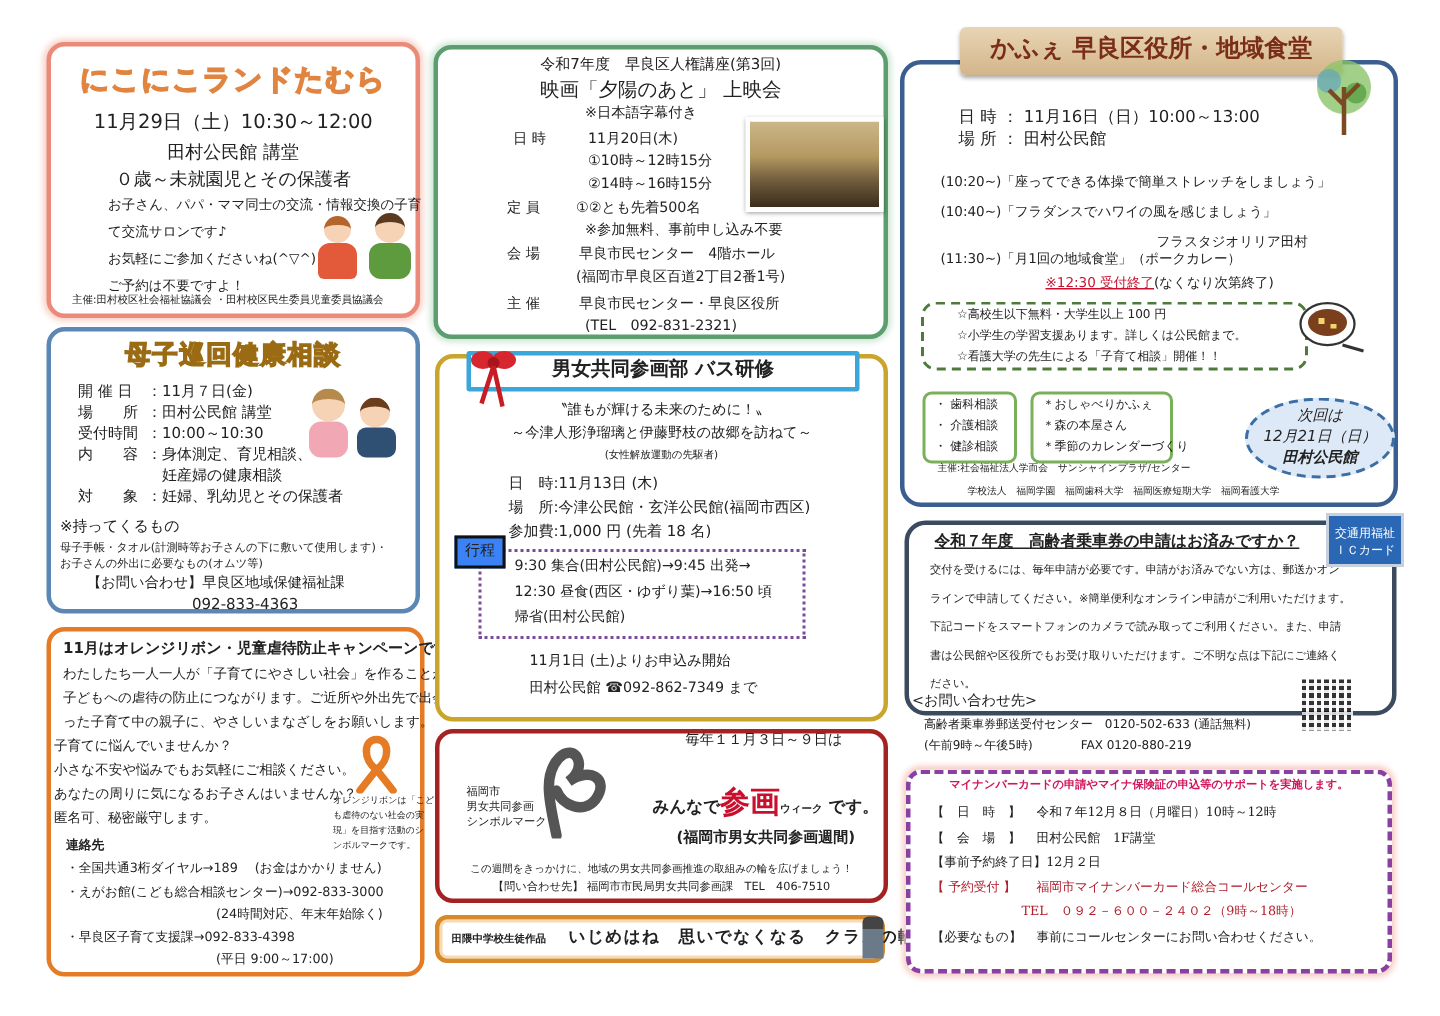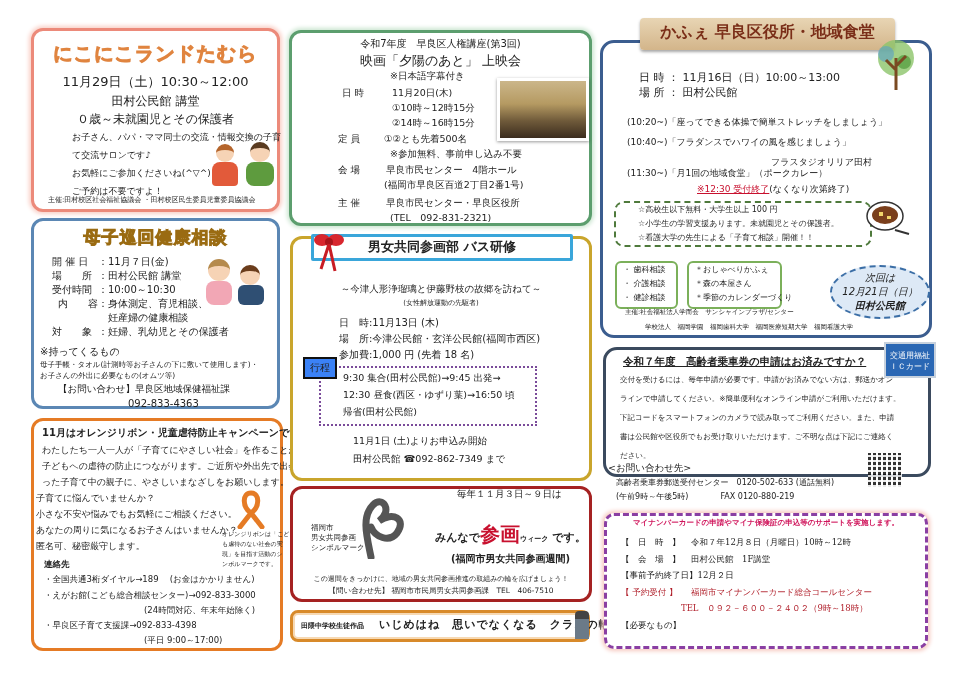--- a/index.html
+++ b/index.html
@@ -83,21 +83,21 @@
         <span>：11月７日(金)</span>
       </div>
     <div style="display:flex;white-space:nowrap;">
         <span style="width:46px;">場　　所</span>
         <span>：田村公民館 講堂</span>
       </div>
     <div style="display:flex;white-space:nowrap;">
         <span style="width:46px;">受付時間</span>
         <span>：10:00～10:30</span>
       </div>
-    <div style="display:flex;white-space:nowrap;text-align:right;">
+    <div style="display:flex;white-space:nowrap;">
         <span style="width:46px;">内　　容</span>
         <span>：身体測定、育児相談、</span>
       </div>
     <div style="display:flex;white-space:nowrap;">
         <span style="width:56px;"></span>
         <span>妊産婦の健康相談</span>
       </div>
     <div style="display:flex;white-space:nowrap;">
         <span style="width:46px;">対　　象</span>
         <span>：妊婦、乳幼児とその保護者</span>
@@ -164,20 +164,21 @@
 <div id="b5" class="box">
   <div class="abs head">
     <div class="t c" style="top:3px;font-size:13px;font-weight:bold;">男女共同参画部  バス研修</div>
   </div>
   <svg class="abs" style="left:20px;top:-8px;" width="32" height="42" viewBox="0 0 32 42">
     <ellipse cx="9" cy="9" rx="8" ry="6" fill="#d8262e"></ellipse>
     <ellipse cx="23" cy="9" rx="8" ry="6" fill="#d8262e"></ellipse>
     <circle cx="16" cy="11" r="4" fill="#a8141b"></circle>
     <path d="M16 13 L8 38 M16 13 L22 40" stroke="#c81c24" stroke-width="3"></path>
   </svg>
+  <div class="t c" style="top:30px;font-size:9.5px;">〝誰もが輝ける未来のために！〟</div>
   <div class="t c" style="top:45px;font-size:9.5px;">～今津人形浄瑠璃と伊藤野枝の故郷を訪ねて～</div>
   <div class="t c" style="top:60px;font-size:7px;">(女性解放運動の先駆者)</div>
   <div class="t" style="left:46px;top:78px;font-size:10px;">日　時:11月13日 (木)</div>
   <div class="t" style="left:46px;top:94px;font-size:10px;">場　所:今津公民館・玄洋公民館(福岡市西区)</div>
   <div class="t" style="left:46px;top:110px;font-size:10px;">参加費:1,000 円 (先着 18 名)</div>
   <div class="abs sched" style="top:127px;">
     <div class="t" style="left:22px;top:5px;font-size:9.5px;">9:30 集合(田村公民館)→9:45 出発→</div>
     <div class="t" style="left:22px;top:22px;font-size:9.5px;">12:30 昼食(西区・ゆずり葉)→16:50 頃</div>
     <div class="t" style="left:22px;top:39px;font-size:9.5px;">帰省(田村公民館)</div>
   </div>
@@ -215,21 +216,21 @@
 <div id="b8" class="box">
   <div class="t" style="left:36px;top:29px;font-size:11px;">日 時 ： 11月16日（日）10:00～13:00</div>
   <div class="t" style="left:36px;top:44px;font-size:11px;">場 所 ： 田村公民館</div>
   <div class="t" style="left:24px;top:74px;font-size:9px;">(10:20~)「座ってできる体操で簡単ストレッチをしましょう」</div>
   <div class="t" style="left:24px;top:94px;font-size:9px;">(10:40~)「フラダンスでハワイの風を感じましょう」</div>
   <div class="t" style="left:168px;top:114px;font-size:9px;">フラスタジオリリア田村</div>
   <div class="t" style="left:24px;top:125px;font-size:9px;">(11:30~)「月1回の地域食堂」（ポークカレー）</div>
   <div class="t" style="left:94px;top:141px;font-size:9px;"><span class="red" style="text-decoration:underline;">※12:30 受付終了</span><span>(なくなり次第終了)</span></div>
   <div class="abs dash1">
     <div class="t" style="left:22px;top:2px;font-size:8px;">☆高校生以下無料・大学生以上 100 円</div>
-    <div class="t" style="left:22px;top:16px;font-size:8px;">☆小学生の学習支援あります。未就園児とその保護者。</div>
+    <div class="t" style="left:22px;top:16px;font-size:8px;">☆小学生の学習支援あります。詳しくは公民館まで。</div>
     <div class="t" style="left:22px;top:30px;font-size:8px;">☆看護大学の先生による「子育て相談」開催！！</div>
   </div>
   <svg class="abs" style="left:262px;top:155px;" width="46" height="40" viewBox="0 0 46 40">
     <ellipse cx="20" cy="18" rx="18" ry="14" fill="#fff" stroke="#333" stroke-width="1.5"></ellipse>
     <ellipse cx="20" cy="17" rx="13" ry="9" fill="#7a3f1c"></ellipse>
     <rect x="14" y="14" width="4" height="4" fill="#f2d66b"></rect>
     <rect x="22" y="18" width="4" height="3" fill="#f2d66b"></rect>
     <path d="M30 32 L44 36" stroke="#333" stroke-width="2"></path>
   </svg>
   <div class="abs g1">
@@ -291,15 +292,16 @@
         <span>【事前予約終了日】</span>
         <span>12月２日</span>
       </div>
     <div style="display:flex;white-space:nowrap;" class="dred">
         <span style="width:70px;">【 予約受付 】</span>
         <span>福岡市マイナンバーカード総合コールセンター</span>
       </div>
     <div style="white-space:nowrap;padding-left:60px;" class="dred">TEL　０９２－６００－２４０２（9時～18時）</div>
     <div style="display:flex;white-space:nowrap;">
         <span style="width:70px;">【必要なもの】</span>
+        <span>事前にコールセンターにお問い合わせください。</span>
       </div>
   </div>
 </div>
 
 </body></html>

